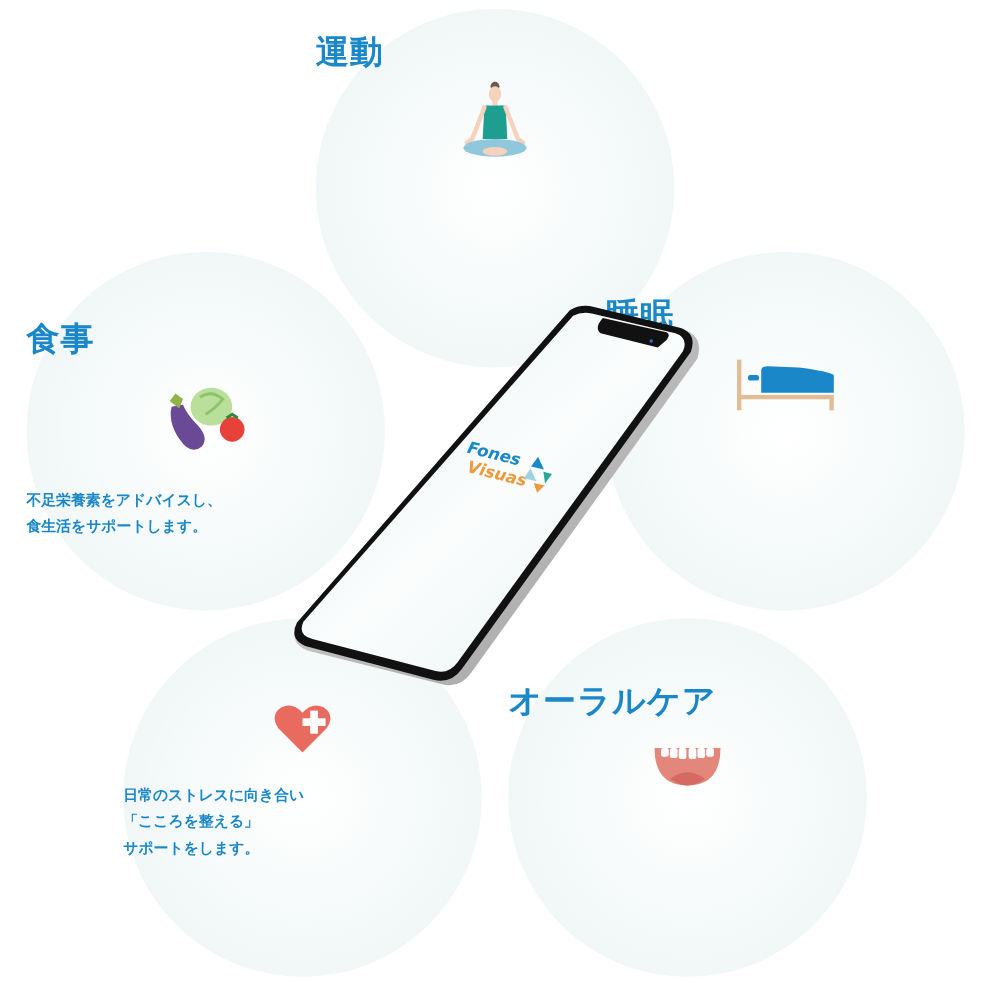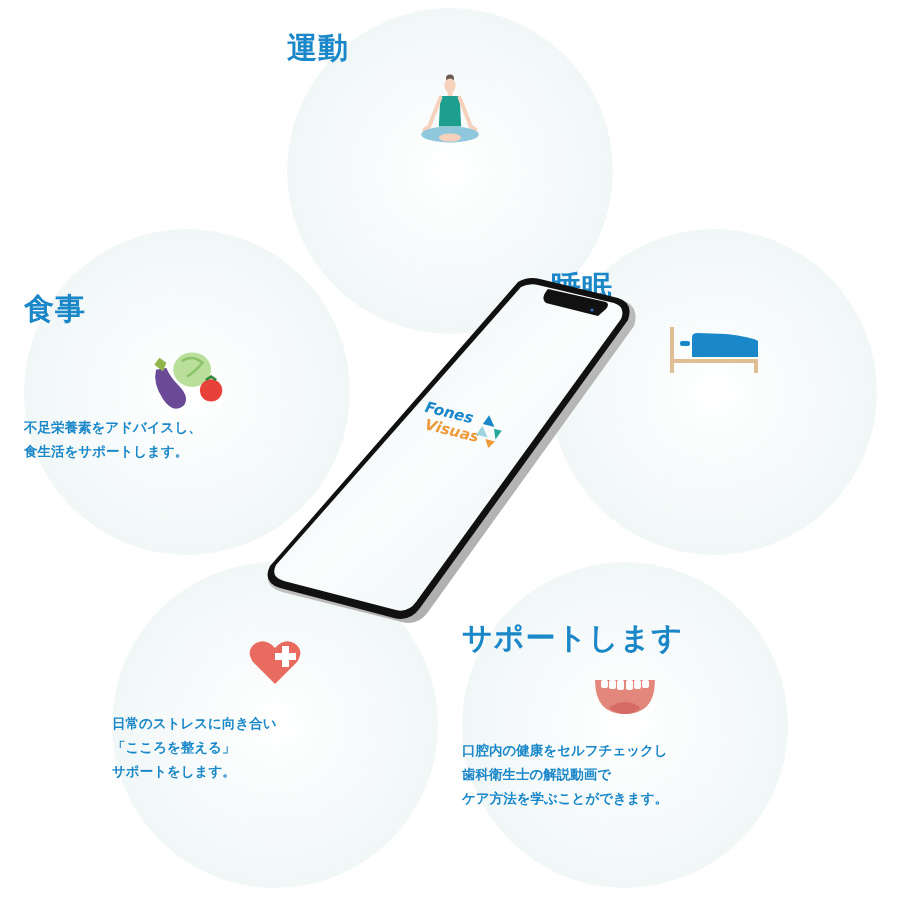--- a/index.html
+++ b/index.html
@@ -49,21 +49,21 @@
   <div class="circle-content" style="top:62px;">
     <h2 class="title">食事</h2>
     <svg class="icon" width="86" height="70" viewBox="0 0 100 80" style="margin-top:18px;">
       <ellipse cx="56" cy="28" rx="22" ry="20" fill="#b9df9a"></ellipse>
       <path d="M44 18 Q56 10 68 20 Q60 30 50 36" stroke="#8cc36a" stroke-width="3" fill="none"></path>
       <path d="M14 28 Q10 44 22 62 Q34 80 46 70 Q54 60 40 46 Q30 36 26 26 Z" fill="#6a4a96"></path>
       <path d="M12 22 L18 14 L26 20 L22 30 Z" fill="#8fb54a"></path>
       <circle cx="78" cy="52" r="13" fill="#e8413a"></circle>
       <path d="M72 40 L78 36 L84 40" stroke="#2e8a3a" stroke-width="3" fill="none"></path>
     </svg>
-    <p class="desc" style="">不足栄養素をアドバイスし、
+    <p class="desc" style="margin-top:28px;">不足栄養素をアドバイスし、
 食生活をサポートします。</p>
   </div>
 </div>
 
 <div class="circle" style="left:551px; top:229px;">
   <div class="circle-content" style="top:40px;text-decoration:underline;">
     <h2 class="title">睡眠</h2>
     <svg class="icon" width="96" height="50" viewBox="0 0 96 50" style="margin-top:20px;">
       <rect x="4" y="2" width="4" height="46" fill="#e0bd94"></rect>
       <rect x="4" y="34" width="88" height="4" fill="#e0bd94"></rect>
@@ -82,34 +82,31 @@
       <rect x="27" y="15" width="21" height="7" fill="#ffffff"></rect>
     </svg>
     <p class="desc" style="margin-top:25px;">日常のストレスに向き合い
 「こころを整える」
 サポートをします。</p>
   </div>
 </div>
 
 <div class="circle" style="left:462px; top:562px;">
   <div class="circle-content" style="top:58px;">
-    <h2 class="title">サポートします</h2>
+    <h2 class="title">オーラルケア</h2>
     <svg class="icon" width="64" height="42" viewBox="0 0 64 42" style="margin-top:18px;">
       <path d="M2 6 L62 6 Q62 40 32 40 Q2 40 2 6 Z" fill="#e3877c"></path>
       <path d="M16 34 Q32 22 48 34 Q40 40 32 40 Q24 40 16 34 Z" fill="#d46a63"></path>
       <rect x="8" y="6" width="7" height="8" rx="2" fill="#ffffff"></rect>
       <rect x="16" y="6" width="7" height="9" rx="2" fill="#ffffff"></rect>
       <rect x="24" y="6" width="7" height="10" rx="2" fill="#ffffff"></rect>
       <rect x="33" y="6" width="7" height="10" rx="2" fill="#ffffff"></rect>
       <rect x="41" y="6" width="7" height="9" rx="2" fill="#ffffff"></rect>
       <rect x="49" y="6" width="7" height="8" rx="2" fill="#ffffff"></rect>
     </svg>
-    <p class="desc" style="margin-top:22px;">口腔内の健康をセルフチェックし
-歯科衛生士の解説動画で
-ケア方法を学ぶことができます。</p>
   </div>
 </div>
 
 <svg id="phone" width="900" height="900" viewBox="0 0 900 900">
   <defs>
     <linearGradient id="frameGrad" x1="0" y1="0" x2="1" y2="1">
       <stop offset="0" stop-color="#f2f2f2"></stop>
       <stop offset="0.5" stop-color="#bdbdbd"></stop>
       <stop offset="1" stop-color="#9a9a9a"></stop>
     </linearGradient>

